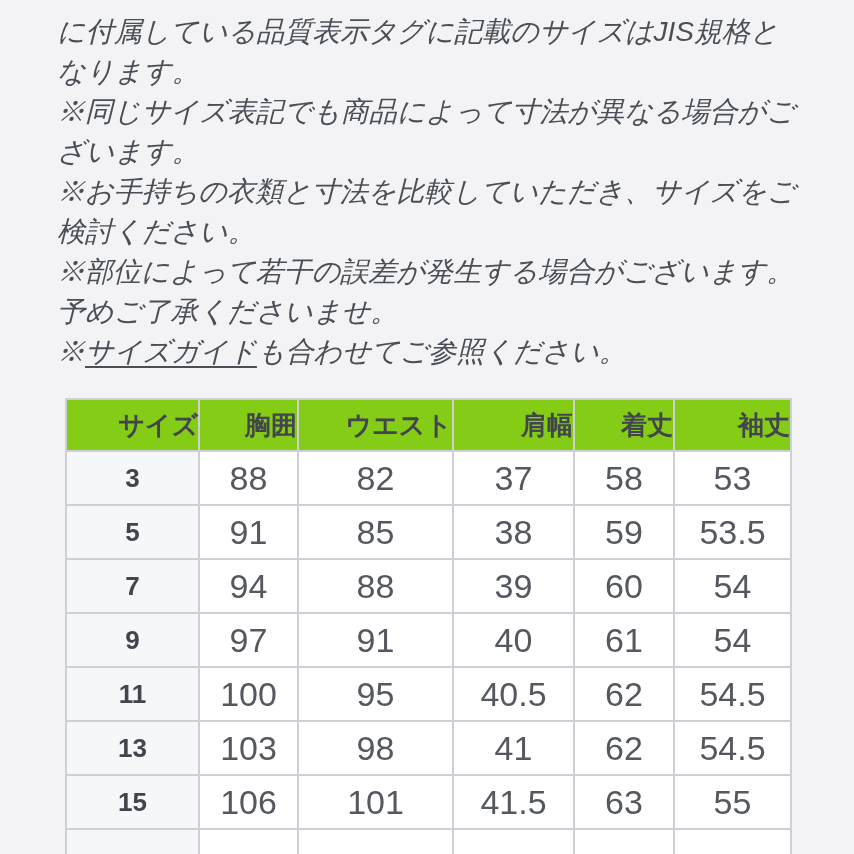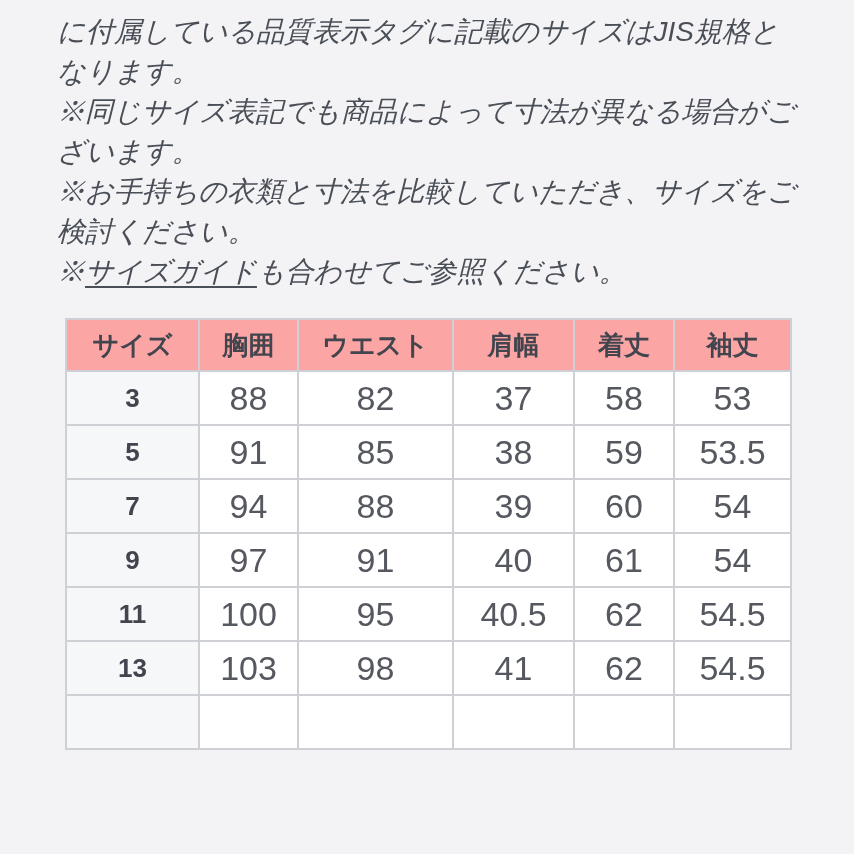--- a/index.html
+++ b/index.html
@@ -39,25 +39,26 @@
     table-layout: fixed;
     margin: 26px 0 0 65px;
   }
   .size-table th, .size-table td {
     border: 2px solid #cfd0d6;
     text-align: center;
     vertical-align: middle;
     padding: 0;
   }
   .size-table thead th {
-    background: #fca5a5;
+    background: #84cc16;
     height: 50px;
     font-size: 26px;
     font-weight: bold;
     color: #42454e;
+    text-align: right;
   }
   .size-table tbody th {
     background: #f6f7f9;
     height: 52px;
     font-size: 26px;
     font-weight: bold;
     color: #42454e;
   }
   .size-table tbody td {
     background: #ffffff;
@@ -73,20 +74,21 @@
   col.c-length { width: 100px; }
   col.c-sleeve { width: 117px; }
 </style>
 </head>
 <body>
 
 <div class="notes">
   <p>に付属している品質表示タグに記載のサイズはJIS規格となります。</p>
   <p>※同じサイズ表記でも商品によって寸法が異なる場合がございます。</p>
   <p>※お手持ちの衣類と寸法を比較していただき、サイズをご検討ください。</p>
+  <p>※部位によって若干の誤差が発生する場合がございます。予めご了承くださいませ。</p>
   <p><span>※</span><a class="size-guide-link">サイズガイド</a><span>も合わせてご参照ください。</span></p>
 </div>
 
 <table class="size-table">
   <colgroup>
     <col class="c-size">
       <col class="c-chest">
       <col class="c-waist">
       <col class="c-shoulder">
       <col class="c-length">
@@ -145,20 +147,28 @@
     </tr>
     <tr>
       <th>13</th>
       <td>103</td>
       <td>98</td>
       <td>41</td>
       <td>62</td>
       <td>54.5</td>
     </tr>
     <tr>
+      <th>15</th>
+      <td>106</td>
+      <td>101</td>
+      <td>41.5</td>
+      <td>63</td>
+      <td>55</td>
+    </tr>
+    <tr>
       <th></th>
       <td></td>
       <td></td>
       <td></td>
       <td></td>
       <td></td>
     </tr>
   </tbody>
 </table>
 

